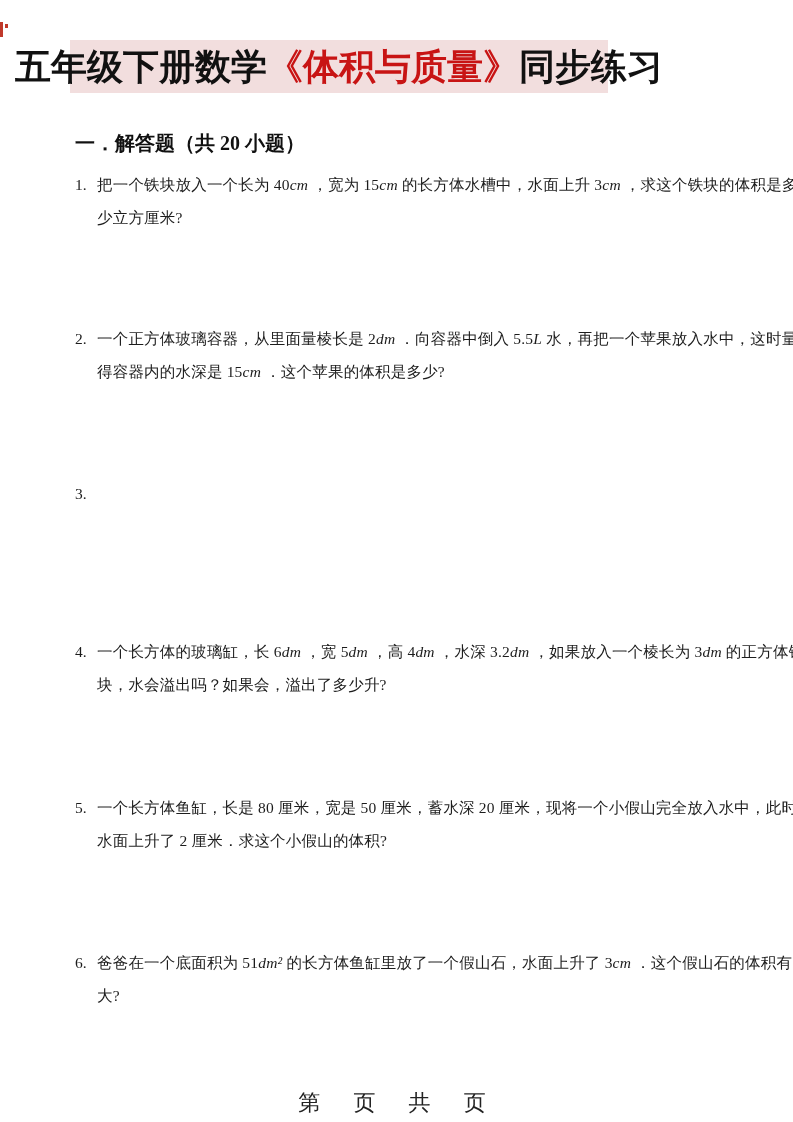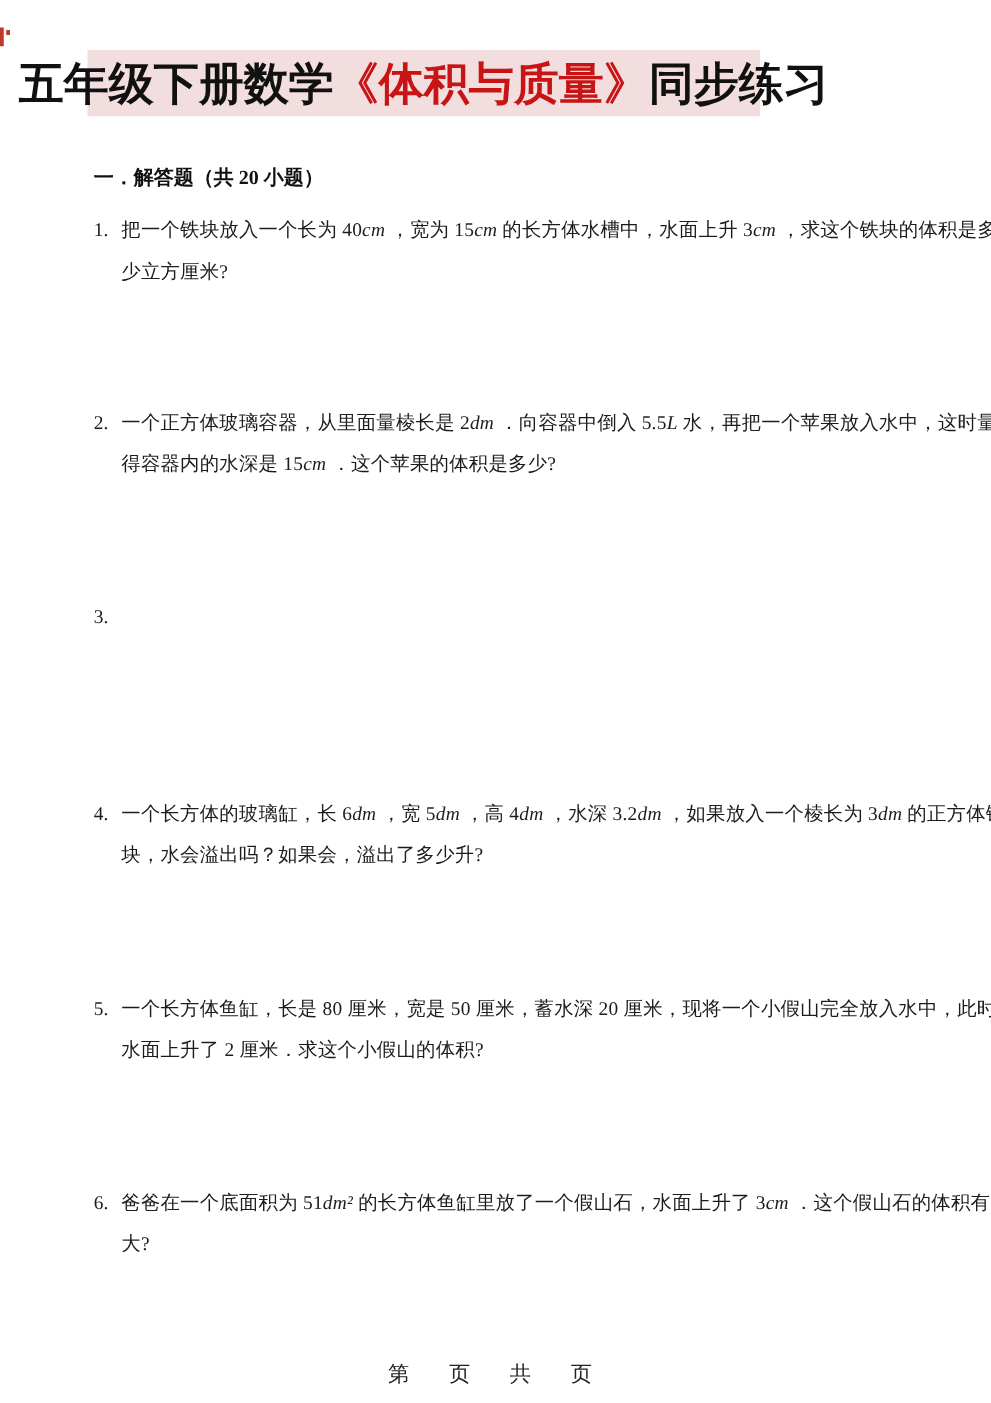--- a/index.html
+++ b/index.html
@@ -43,21 +43,21 @@
     line-height: 1;
   }
   .title-banner .hl { color: #c81414; }
 
   
   .section-header {
     position: absolute;
     left: 75px;
     top: 131px;
     font-weight: bold;
-    font-size: 16px;
+    font-size: 20px;
     line-height: 24px;
     color: #111111;
   }
 
   
   .problem {
     position: absolute;
     left: 75px;
     width: 648px;
     display: flex;
@@ -84,21 +84,21 @@
   .p5 { top: 791px; }
   .p6 { top: 946px; }
 
   
   .page-footer {
     position: absolute;
     left: 0;
     top: 1088px;
     width: 100%;
     text-align: center;
-    font-size: 17px;
+    font-size: 22px;
     letter-spacing: 9px;
     word-spacing: 9px;
     color: #222222;
     font-family: "Liberation Sans", "DejaVu Sans", sans-serif;
   }
 </style>
 </head>
 <body>
 
 <div class="page">

